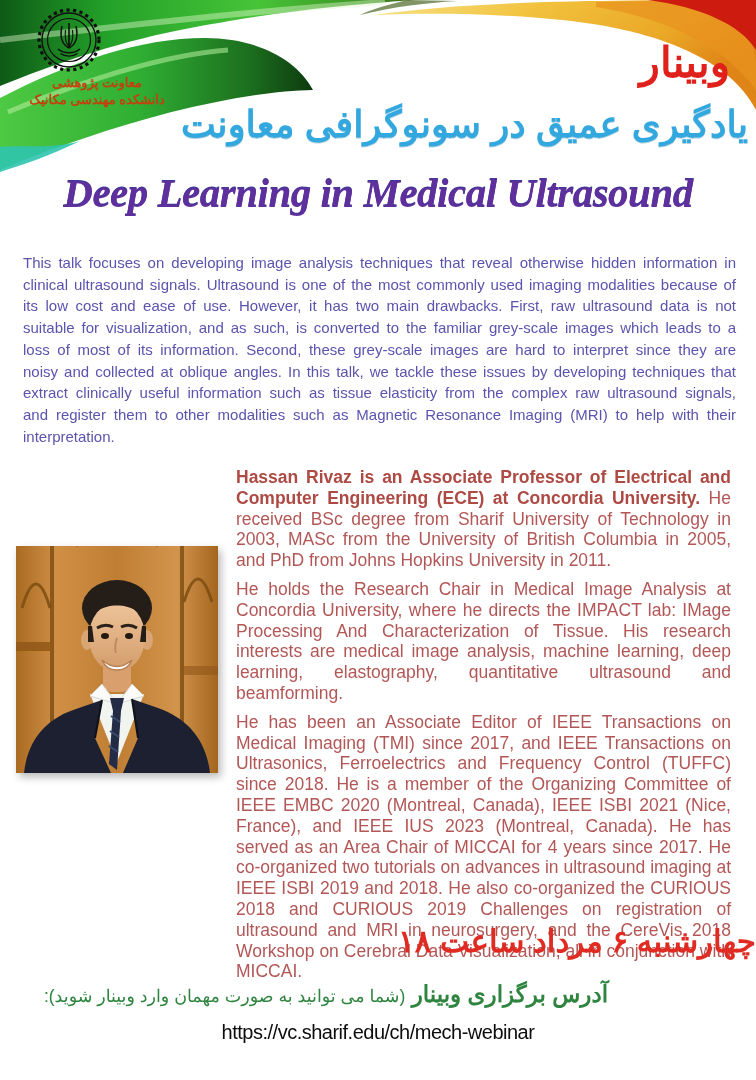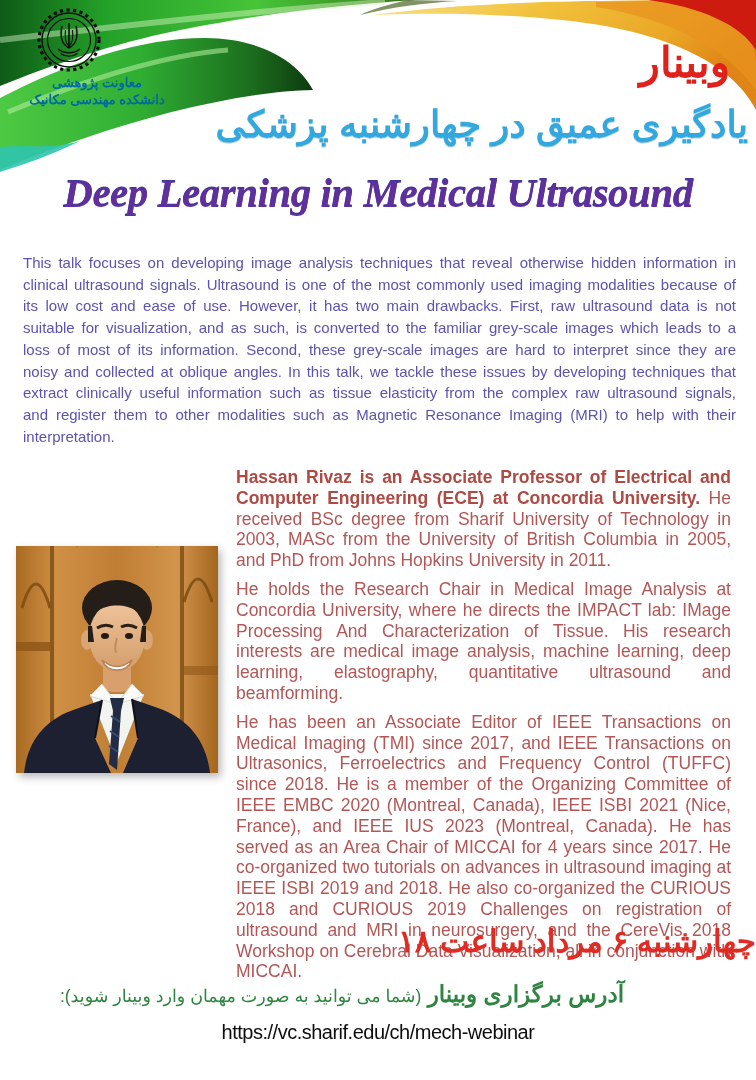--- a/index.html
+++ b/index.html
@@ -4,21 +4,21 @@
 <style>
   html,body{margin:0;padding:0;}
   body{
     width:756px;height:1080px;position:relative;overflow:hidden;
     background:#ffffff;font-family:"Liberation Sans",sans-serif;
   }
   .banner{position:absolute;left:0;top:0;width:756px;height:190px;z-index:1;}
   .seal{position:absolute;left:37px;top:8px;width:64px;height:64px;z-index:3;}
   .logo-caption{
     position:absolute;left:6px;top:75px;width:182px;z-index:3;
-    text-align:center;direction:rtl;color:#0369a1;font-weight:bold;
+    text-align:center;direction:rtl;color:#c2410c;font-weight:bold;
     font-size:13px;line-height:16.5px;
   }
   .webinar-label{
     position:absolute;top:30px;right:26px;z-index:3;direction:rtl;
     color:#e0201a;font-size:42px;font-weight:bold;margin-top:8px;
   }
   .title-fa{
     position:absolute;top:103px;left:0;right:8px;z-index:3;direction:rtl;
     text-align:right;color:#32a8df;font-size:37px;font-weight:bold;
     text-shadow:0 1px 0 rgba(30,120,170,.35);
@@ -43,21 +43,20 @@
   }
   .bio p{margin:8px;}
   .bio .lead{font-weight:bold;color:#ad4a44;}
   .date-fa{
     position:absolute;top:923px;left:0;width:756px;text-align:right;direction:rtl;
     color:#e02a22;font-size:31px;font-weight:bold;
   }
   .address-line{
     position:absolute;top:981px;left:0;width:652px;text-align:center;direction:rtl;
     color:#2f8540;
-    margin-left:16px;
   }
   .address-line .big{font-size:23px;font-weight:bold;}
   .address-line .small{font-size:17.5px;font-weight:normal;}
   .url-line{
     position:absolute;top:1021px;left:0;width:756px;text-align:center;
     color:#0d0d0d;font-size:20px;font-weight:normal;letter-spacing:-0.5px;
     text-decoration:none;display:block;
   }
 </style>
 </head>
@@ -112,21 +111,21 @@
   <path d="M21,41 C27,46 37,46 43,41" stroke="#101010" stroke-width="1.6" fill="none"></path>
   <path d="M23.5,45.5 C28,49 36,49 40.5,45.5" stroke="#101010" stroke-width="1.4" fill="none"></path>
 </svg>
 
 <div class="logo-caption">
   <div>معاونت پژوهشی</div>
   <div>دانشکده مهندسی مکانیک</div>
 </div>
 
 <div class="webinar-label">وبینار</div>
-<div class="title-fa">یادگیری عمیق در چهارشنبه پزشکی</div>
+<div class="title-fa">یادگیری عمیق در سونوگرافی معاونت</div>
 <div class="title-en">Deep Learning in Medical Ultrasound</div>
 
 <p class="abstract">This talk focuses on developing image analysis techniques that reveal otherwise hidden information in clinical ultrasound signals. Ultrasound is one of the most commonly used imaging modalities because of its low cost and ease of use. However, it has two main drawbacks. First, raw ultrasound data is not suitable for visualization, and as such, is converted to the familiar grey-scale images which leads to a loss of most of its information. Second, these grey-scale images are hard to interpret since they are noisy and collected at oblique angles. In this talk, we tackle these issues by developing techniques that extract clinically useful information such as tissue elasticity from the complex raw ultrasound signals, and register them to other modalities such as Magnetic Resonance Imaging (MRI) to help with their interpretation.</p>
 
 <svg class="speaker-photo" viewBox="0 0 202 227" aria-hidden="true">
   <defs>
     <linearGradient id="doorG" x1="0" y1="0" x2="1" y2="0">
       <stop offset="0" stop-color="#a96a22"></stop>
       <stop offset="0.2" stop-color="#cf8f45"></stop>
       <stop offset="0.5" stop-color="#bf7e33"></stop>

